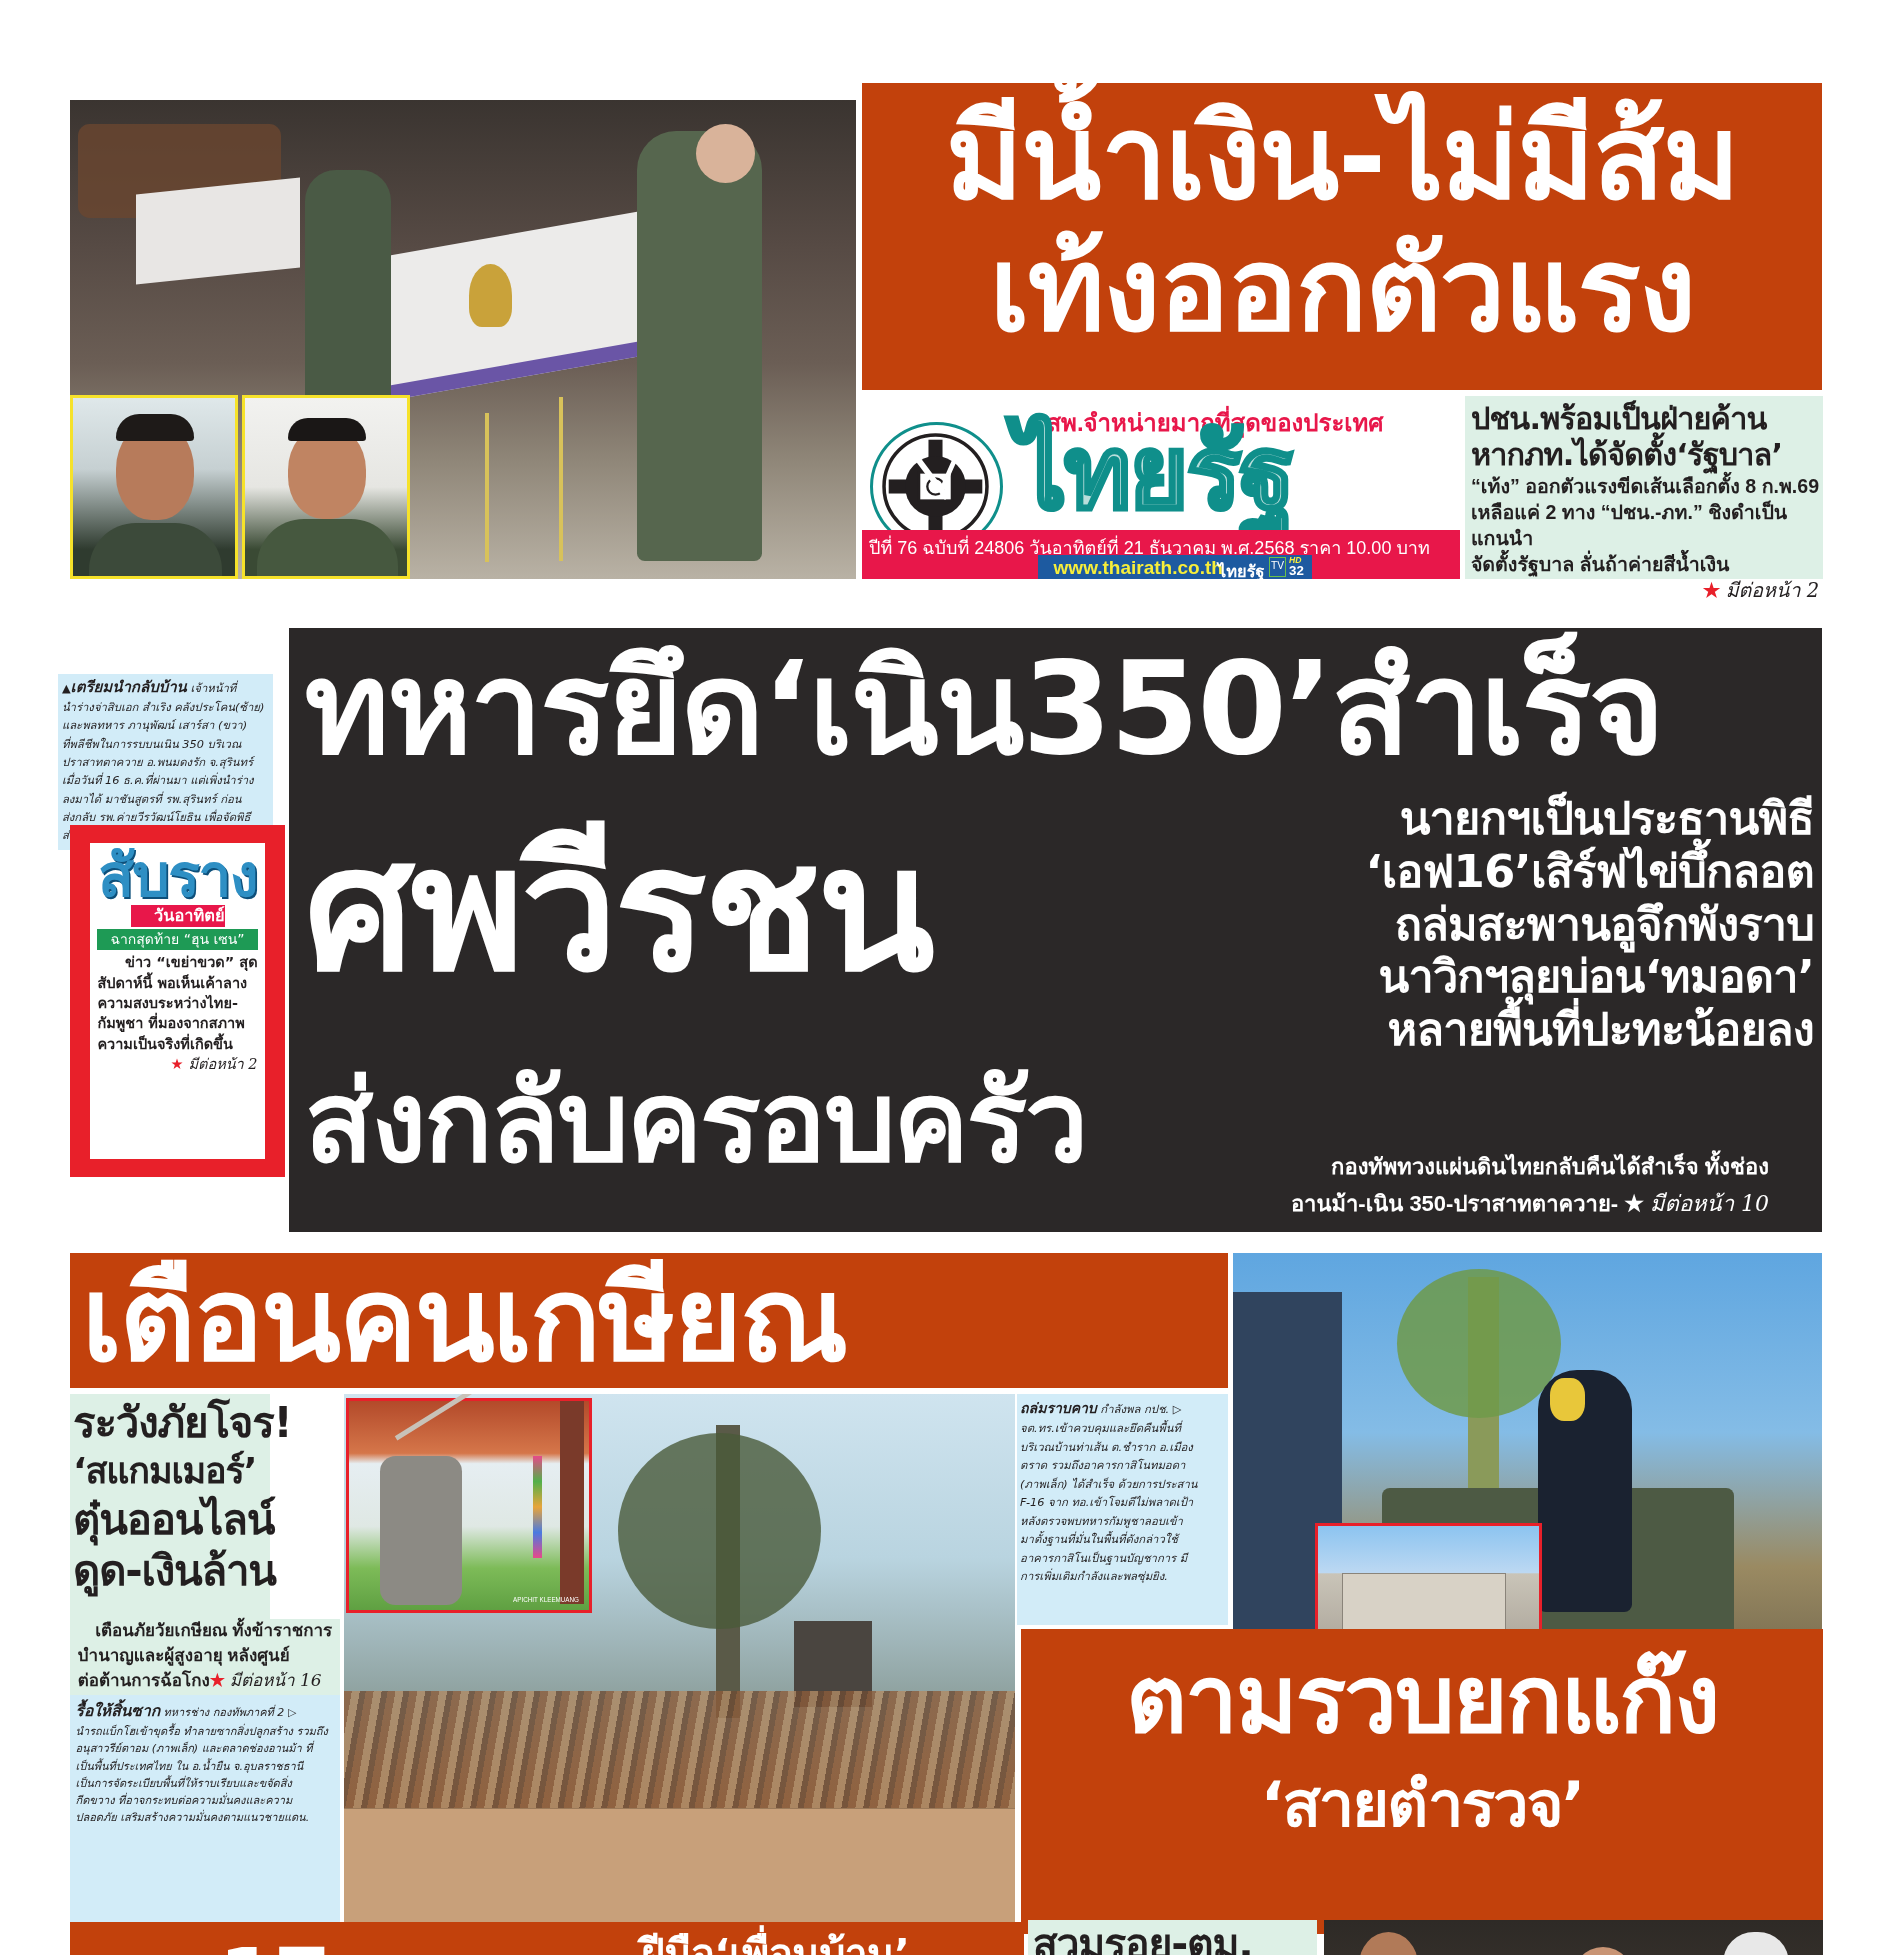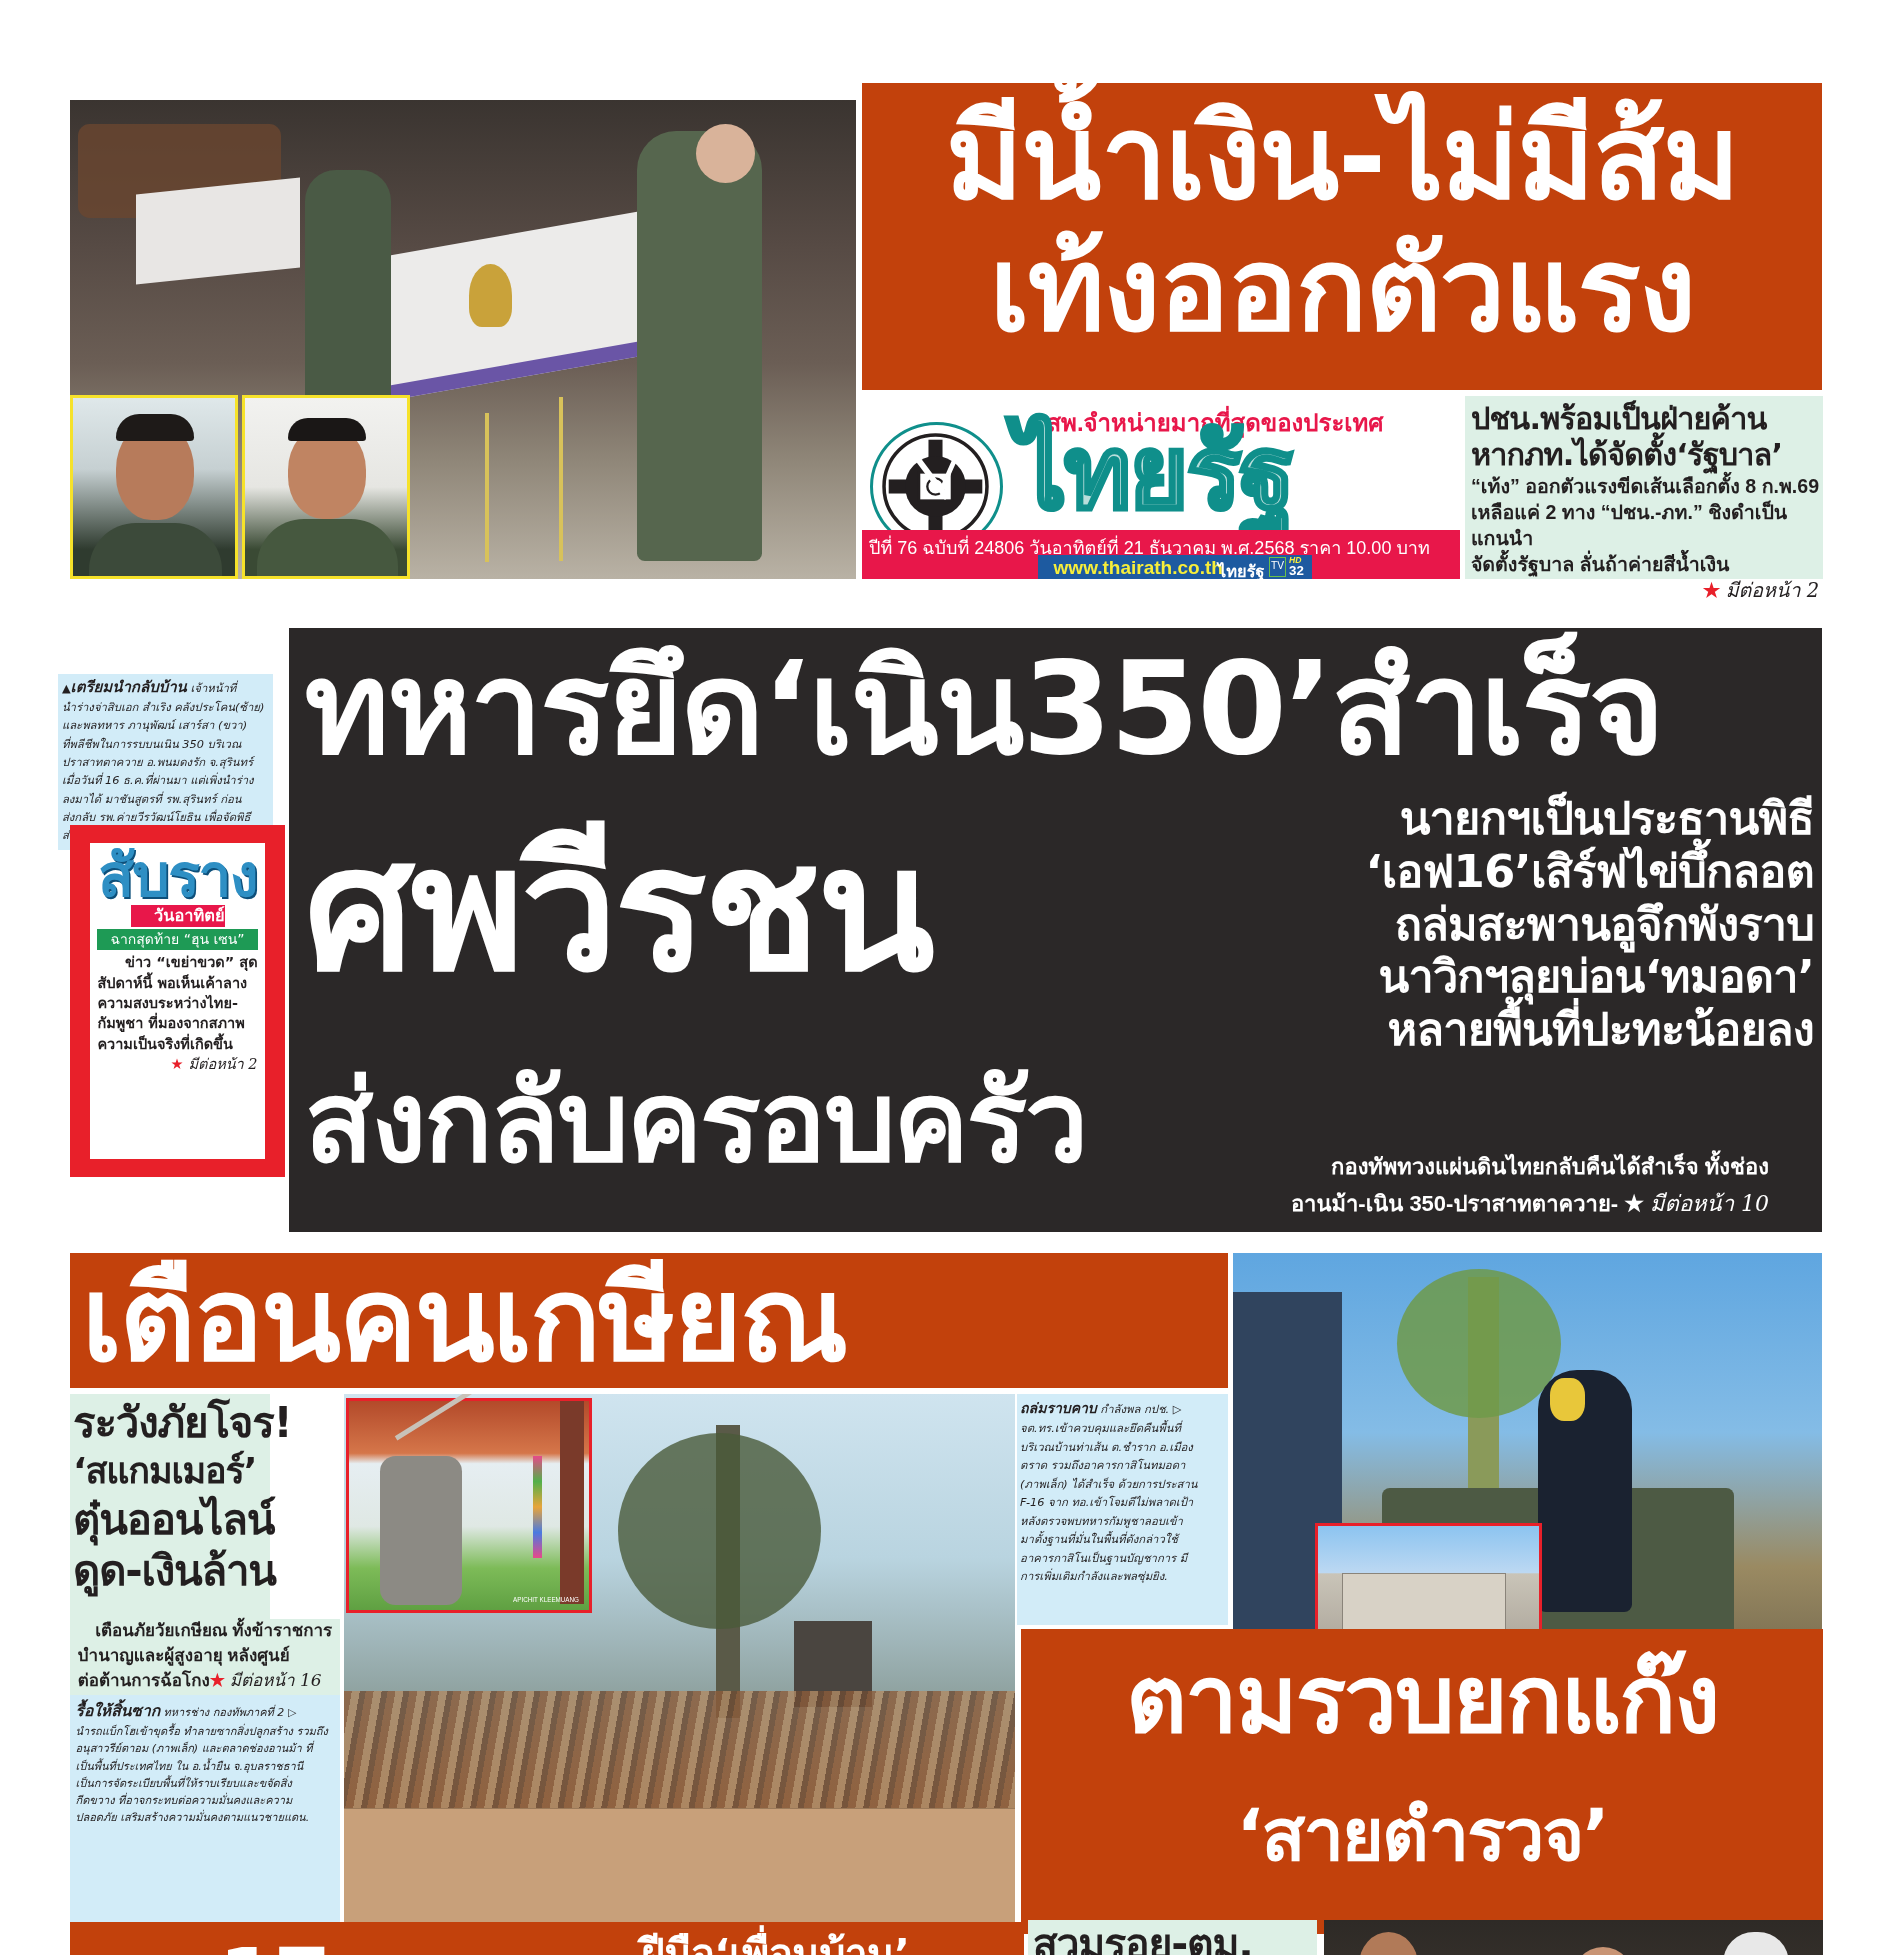--- a/index.html
+++ b/index.html
@@ -214,21 +214,21 @@
     <span>อนุสาวรีย์ตาอม (ภาพเล็ก) และตลาดช่องอานม้า ที่</span><br>
     <span>เป็นพื้นที่ประเทศไทย ใน อ.น้ำยืน จ.อุบลราชธานี</span><br>
     <span>เป็นการจัดระเบียบพื้นที่ให้ราบเรียบและขจัดสิ่ง</span><br>
     <span>กีดขวาง ที่อาจกระทบต่อความมั่นคงและความ</span><br>
     <span>ปลอดภัย เสริมสร้างความมั่นคงตามแนวชายแดน.</span>
   </div>
 </div>
 
 <div class="abs green" style="left:1021px;top:1629px;width:802px;height:305px;padding:23.5px 7.8px;text-align:center;">
   <div class="hl white" style="font-size:94px;letter-spacing:-2px;">ตามรวบยกแก๊ง</div>
-  <div class="hl white" style="font-size:72px;letter-spacing:-2px;margin-top:52px;">‘สายตำรวจ’</div>
+  <div class="hl white" style="font-size:63px;letter-spacing:-2px;margin-top:26px;">‘สายตำรวจ’</div>
 </div>
 
 <div class="abs green" style="left:70px;top:1922px;width:954px;height:209px;">
   <div class="abs hl white" style="left:7.8px;top:15.6px;font-size:82px;letter-spacing:-2px;">แทง17แผล</div>
 
   <div class="abs hl white" style="left:571px;top:11.7px;font-size:41px;letter-spacing:-0.8px;">ฝีมือ‘เพื่อนบ้าน’</div>
 
 </div>
 
 <div class="abs mint" style="left:1028px;top:1920px;width:289px;height:248px;padding:3.9px 4.7px;">

